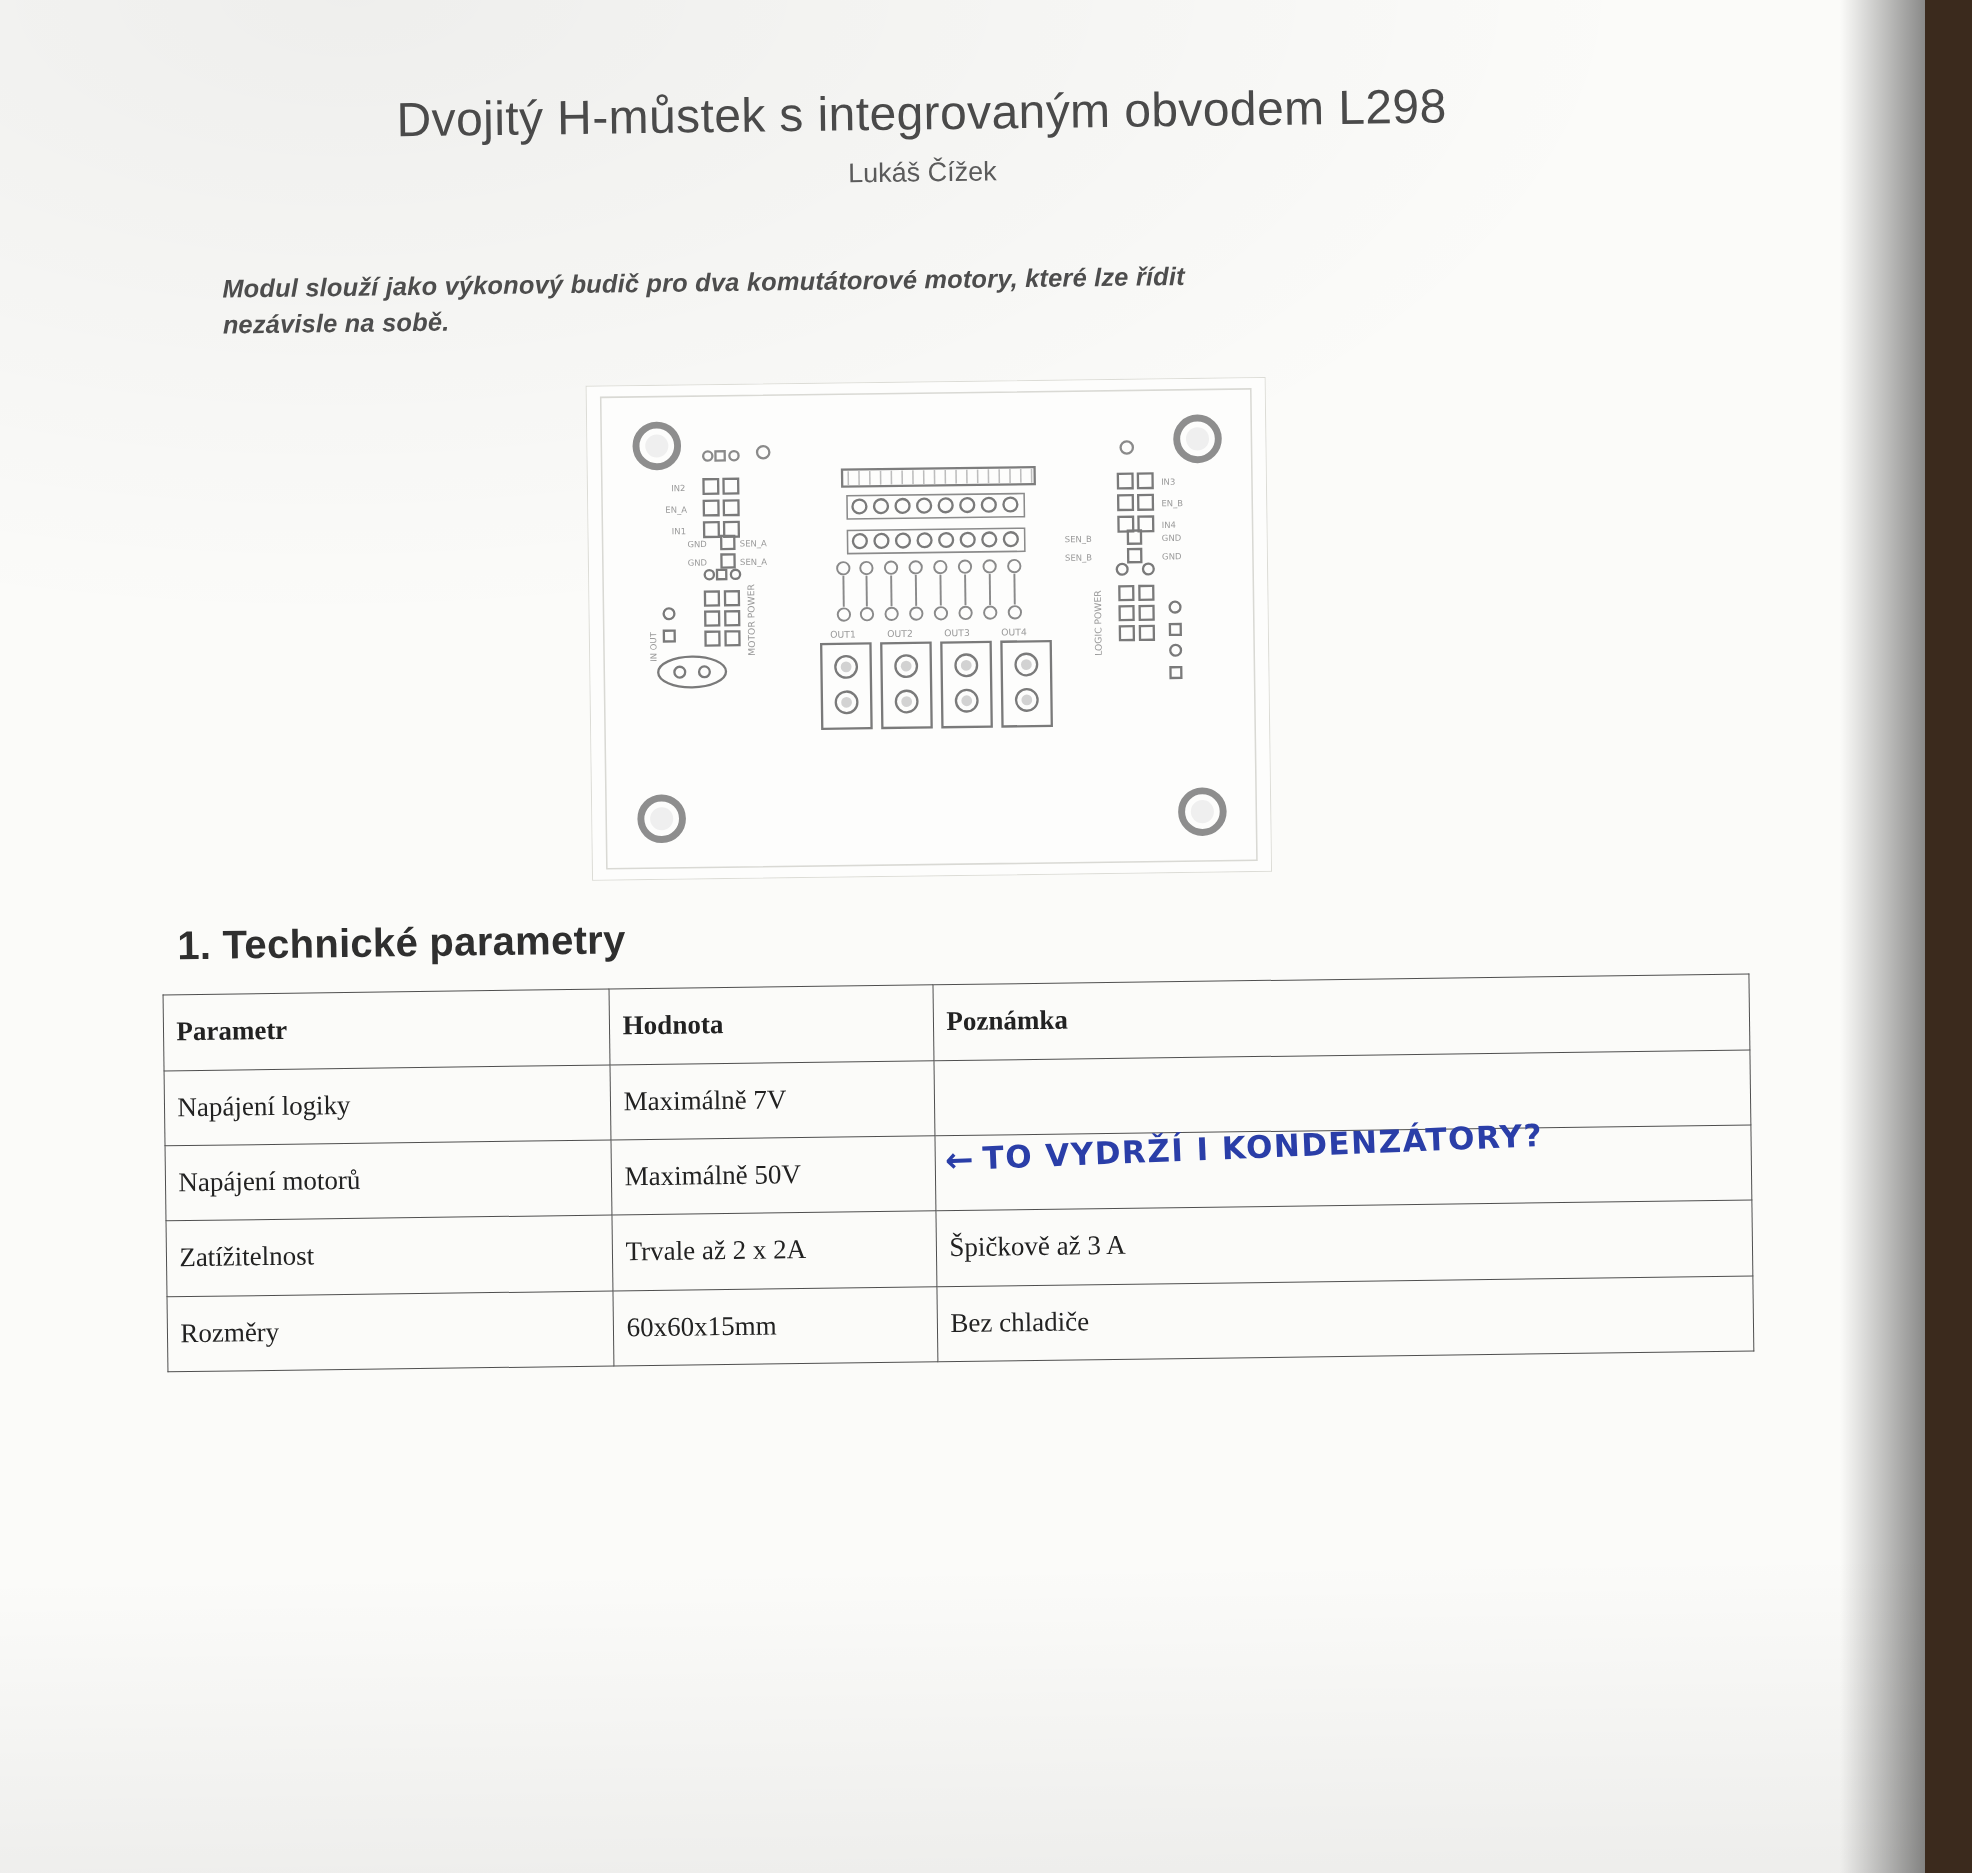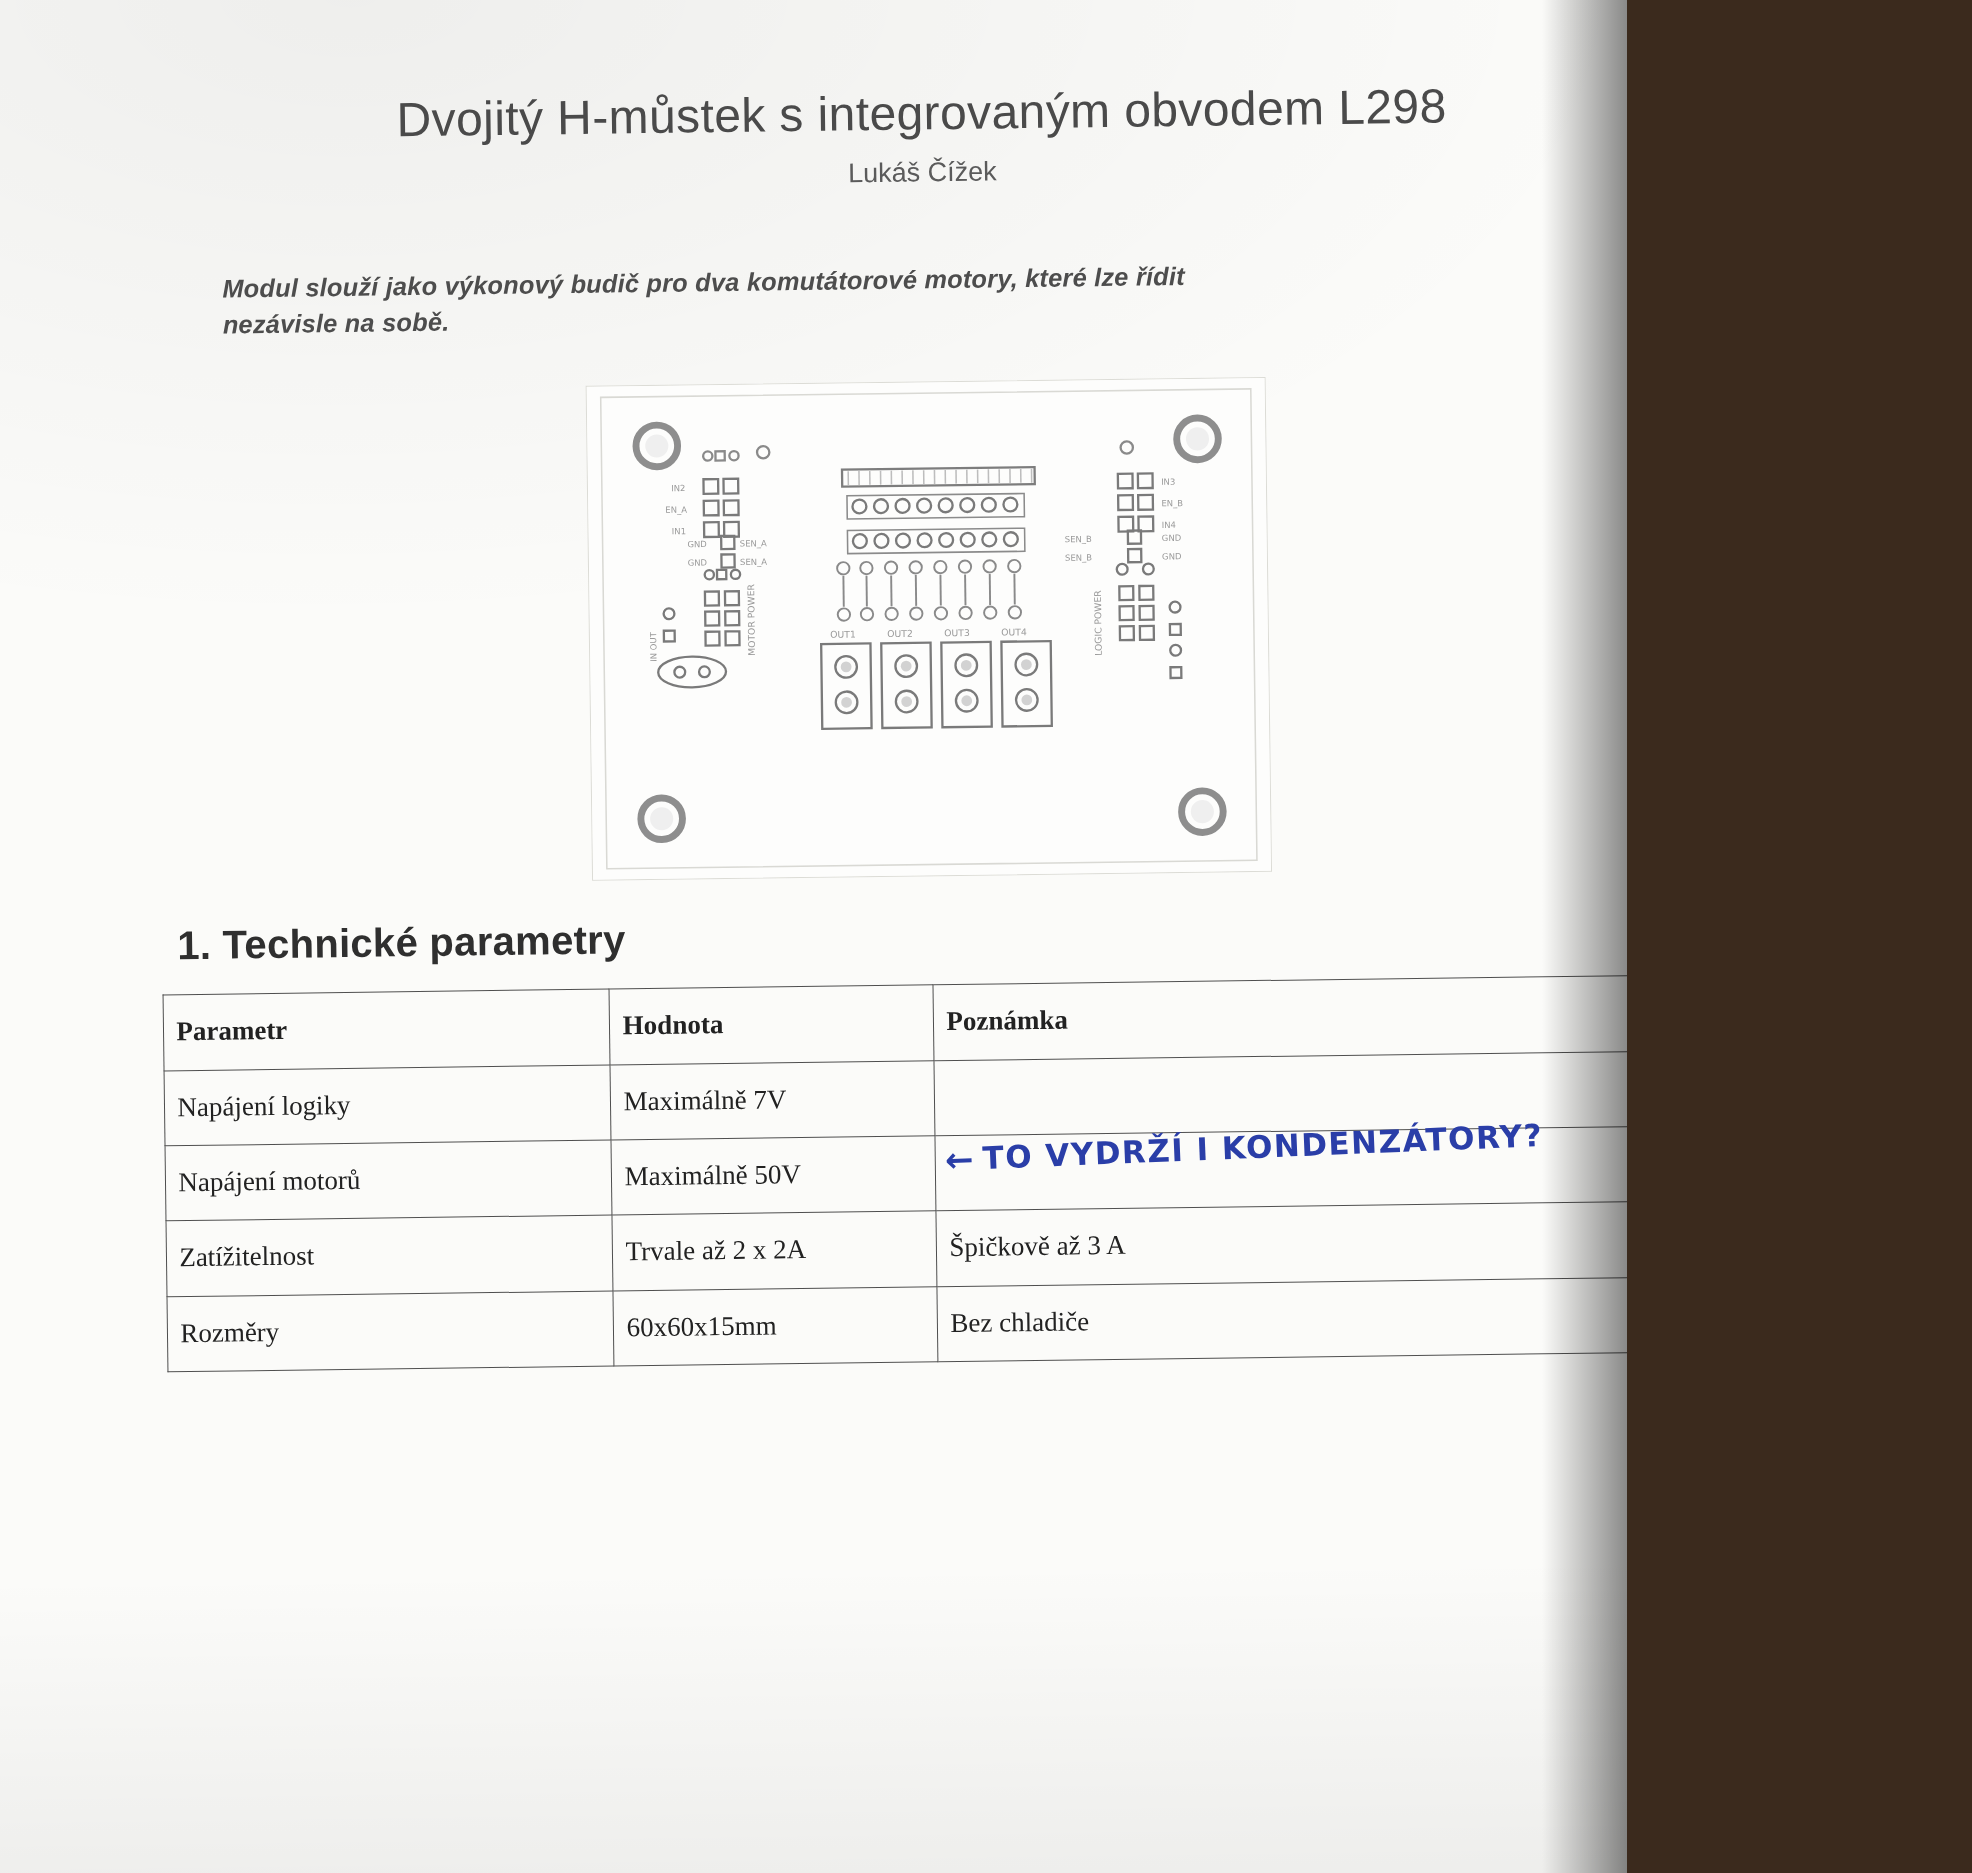--- a/index.html
+++ b/index.html
@@ -2,21 +2,21 @@
 <html lang="cs" style="font-size:12.3px"><head>
 <meta charset="utf-8">
 <style>
   html, body {
     margin: 0;
     padding: 0;
     background: #3b2a1d;
   }
   #page {
     position: relative;
-    width: 1627px;
+    width: 1925px;
     height: 1874px;
     overflow: hidden;
     background: #be185d;
     font-family: "Liberation Sans", sans-serif;
   }
 
   
   .desk {
     position: absolute;
     inset: 0;

